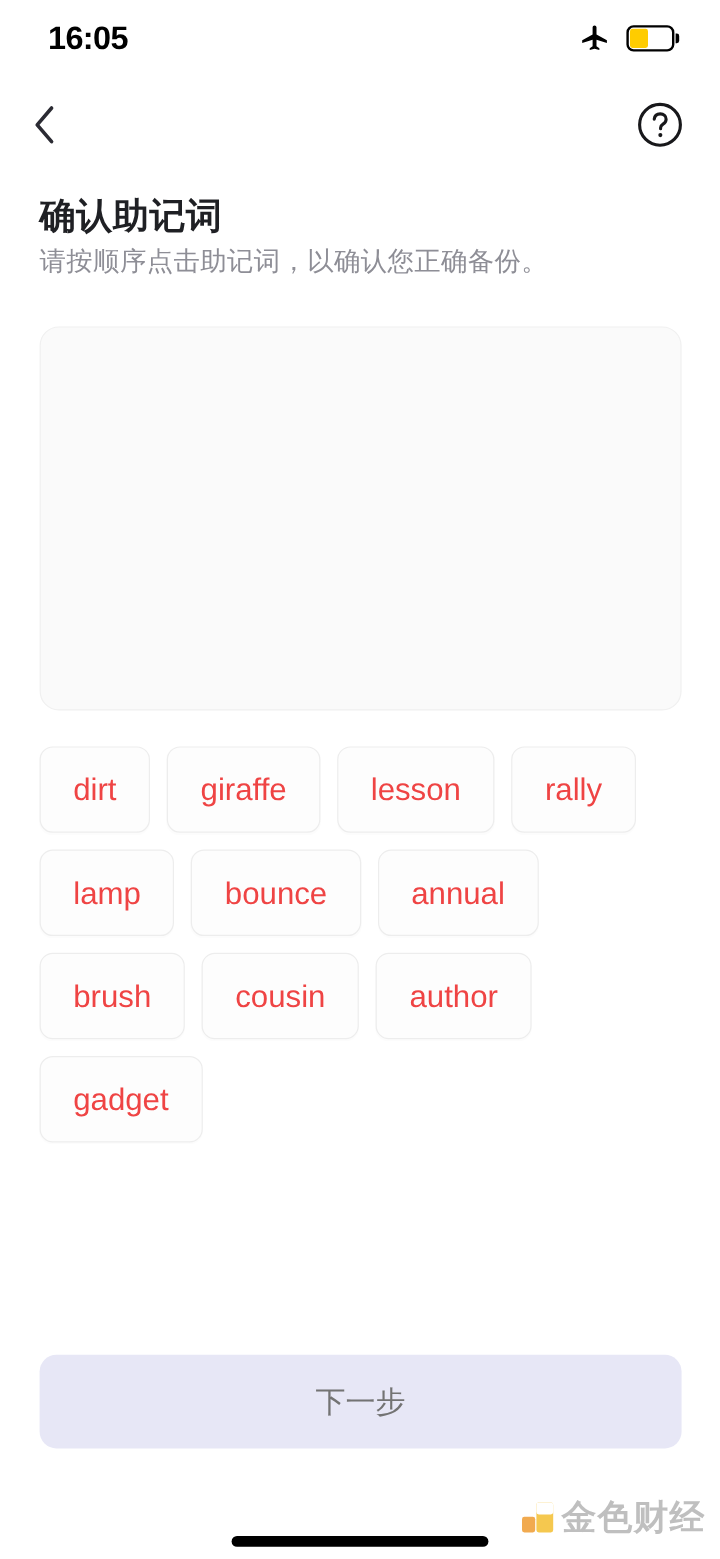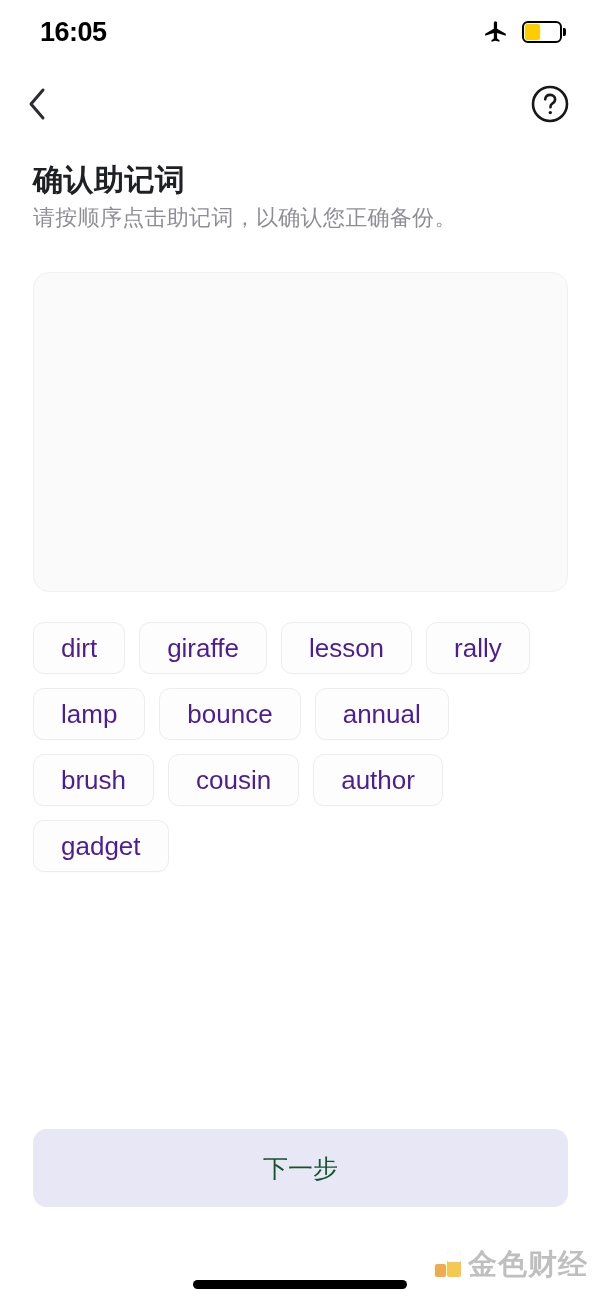--- a/index.html
+++ b/index.html
@@ -65,32 +65,32 @@
   
   .word-bank{
     position:absolute; top:622px; left:33px; width:535px;
     display:flex; flex-wrap:wrap; gap:14px 14px; align-content:flex-start;
   }
   .word-chip{
     background:#fdfdfd;
     border:1px solid #ededed;
     border-radius:11px;
     padding:0 27px;
-    height:52px;
+    height:72px;
     display:flex; align-items:center; justify-content:center;
-    font-size:26px; color:#4c1d95;
+    font-size:26px; color:#ef4444;
     cursor:pointer;
     box-shadow:0 1px 1px rgba(0,0,0,0.015);
   }
 
   
   .next-btn{
     position:absolute; left:33px; bottom:92px; width:535px; height:78px;
     background:#e7e7f6; border:none; border-radius:14px;
-    color:#14532d; font-size:25px;
+    color:#737373; font-size:25px;
     font-family:"Liberation Sans","DejaVu Sans",sans-serif;
     display:flex; align-items:center; justify-content:center;
     cursor:default;
   }
 
   
   .home-indicator{
     position:absolute; bottom:10px; left:193px; width:214px; height:9px;
     background:#000; border-radius:5px;
   }

